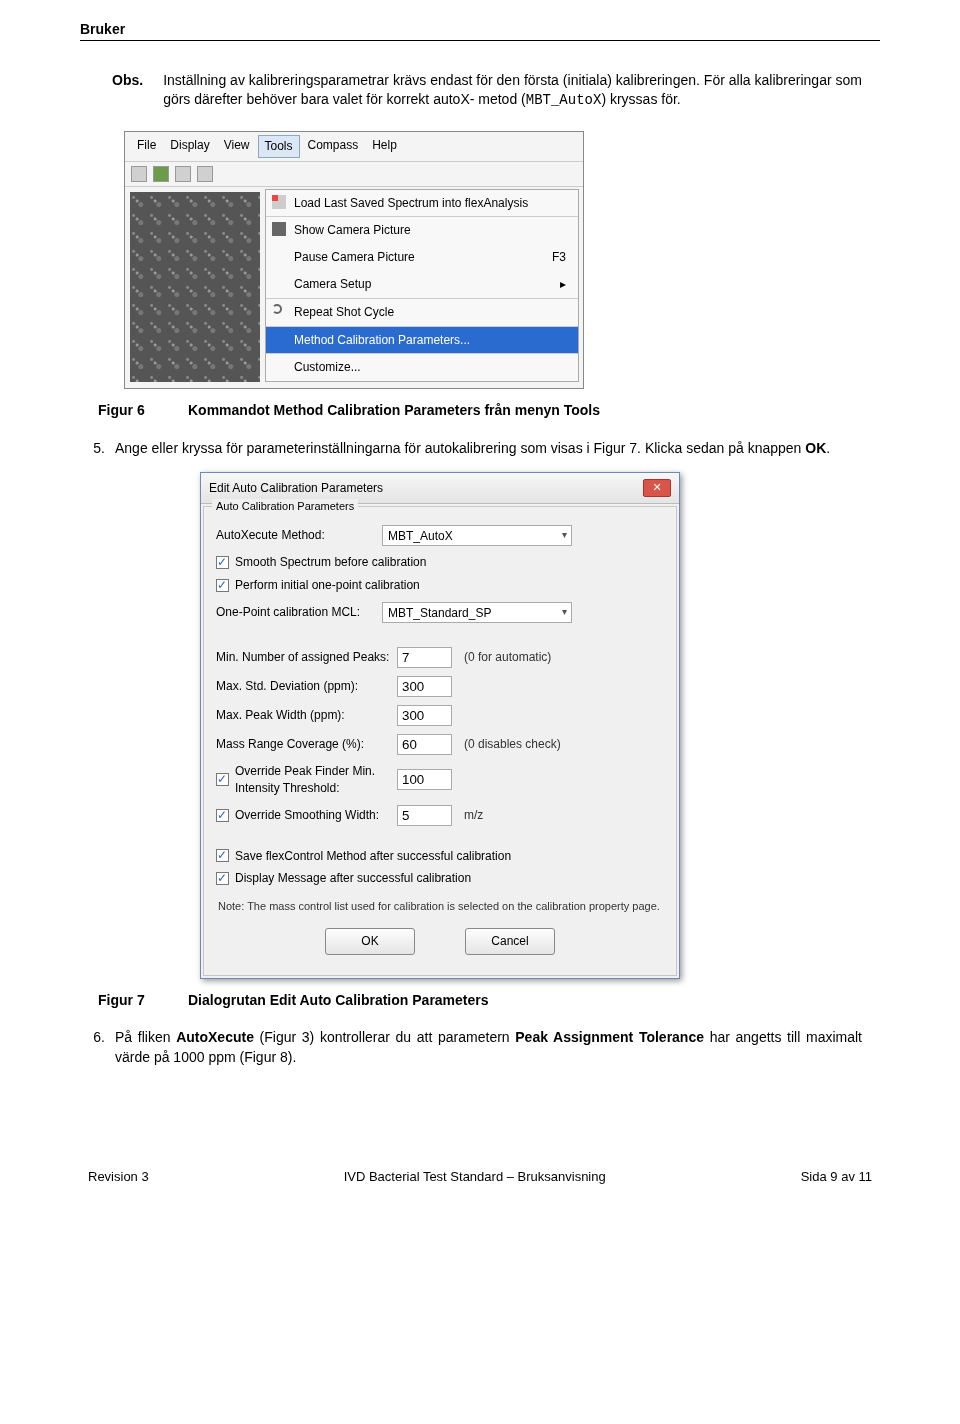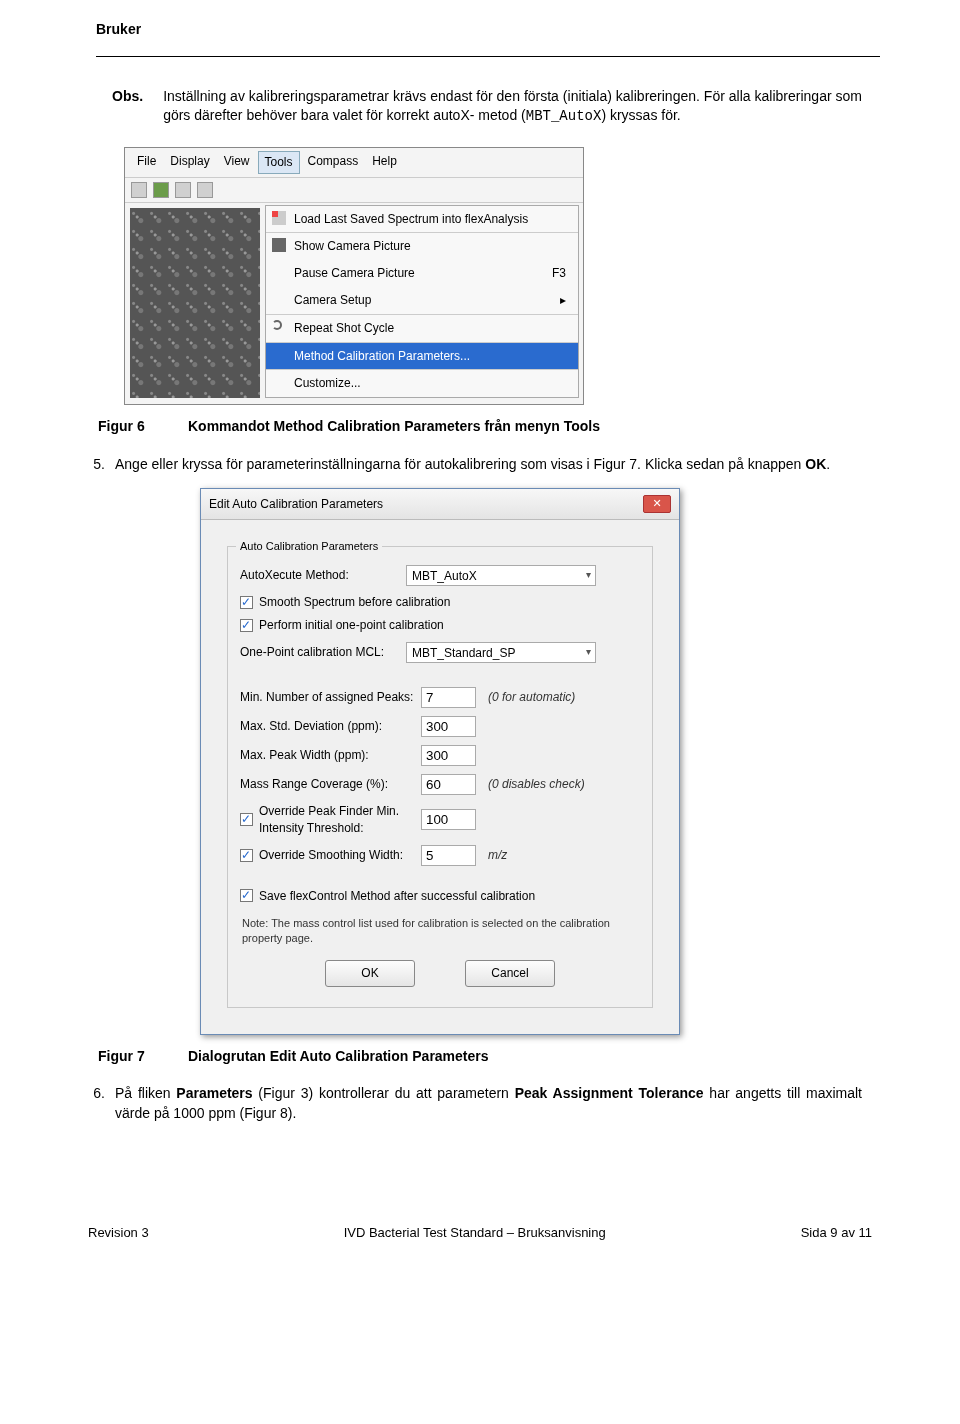--- a/index.html
+++ b/index.html
@@ -8,23 +8,22 @@
     background: #fff;
     color: #000;
     width: 960px;
     margin: 0 auto;
     padding: 20px 80px 40px 80px;
     font-size: 14px;
     line-height: 1.4;
   }
   .header {
     border-bottom: 1.5px solid #000;
-    padding-bottom: 16px;
+    padding-bottom: 0;
     margin-bottom: 30px;
-    margin-left: 16px;
   }
   .brand { font-weight: bold; font-size: 14px; }
   .obs-row { display: flex; margin: 20px 18px 20px 32px; gap: 20px; }
   .obs-label { font-weight: bold; flex-shrink: 0; }
   .obs-text { text-align: justify; }
   .mono { font-family: "Courier New", monospace; }
 
   
   .ss1 {
     width: 460px; border: 1px solid #888;
@@ -74,39 +73,39 @@
   .titlebar {
     background: linear-gradient(#f7f7f7,#e4e4e4);
     padding:6px 8px; display:flex; justify-content:space-between; align-items:center;
     border-bottom:1px solid #bbb;
   }
   .closebtn {
     width:28px; height:18px; background:#d9554a; border:1px solid #a33;
     color:#fff; text-align:center; line-height:15px; font-size:11px; border-radius:2px;
   }
   .grp {
-    margin:26px; padding:10px 12px 14px 12px; border:1px solid #c8c8c8; background:#f0f0f0;
+    margin:2px; padding:10px 12px 14px 12px; border:1px solid #c8c8c8; background:#f0f0f0;
     position:relative;
   }
   .grp-title { position:absolute; top:-8px; left:8px; background:#f0f0f0; padding:0 4px; font-size:11px;}
   .frow { display:flex; align-items:center; margin:8px 0; gap:6px;}
   .flbl { flex:0 0 160px; }
   .flbl2 { flex:0 0 175px; }
   .combo {
     flex:0 0 190px; background:#fff; border:1px solid #aaa; padding:2px 18px 2px 5px;
     position:relative; height:21px;
   }
   .combo::after { content:"▾"; position:absolute; right:4px; top:2px; color:#555; font-size:10px;}
   .txtin {
     width:55px; background:#fff; border:1px solid #aaa; padding:2px 4px; height:21px;
   }
   .chk { display:flex; align-items:center; gap:6px; margin:6px 0;}
   .chkbx { width:13px; height:13px; border:1px solid #777; background:#fff; position:relative;}
   .chkbx.on::after { content:"✓"; position:absolute; top:-3px; left:0; font-size:12px; color:#2a6bcf;}
-  .hint { color:#333; margin-left:6px;font-style:italic;}
+  .hint { color:#333; margin-left:6px;}
   .note { font-size:11px; color:#333; margin:12px 2px 14px 2px; line-height:1.35;}
   .btnrow { display:flex; justify-content:center; gap:50px; margin:4px 0 6px 0;}
   .dbtn {
     width:90px; padding:4px 0; text-align:center; background:linear-gradient(#fdfdfd,#e5e5e5);
     border:1px solid #888; border-radius:3px;
   }
 
   .footer {
     display:flex; justify-content:space-between;
     font-size:13px; margin-top:100px; padding:0 8px;
@@ -249,39 +248,43 @@
       <input class="txtin" value="5" style="">
       <span class="hint">m/z</span>
     </div>
 
     <div style="height:8px"></div>
 
     <div class="chk">
       <div class="chkbx on"></div>
       <span>Save flexControl Method after successful calibration</span>
     </div>
+    <div class="chk">
+      <div class="chkbx on"></div>
+      <span>Display Message after successful calibration</span>
+    </div>
 
     <div class="note">Note: The mass control list used for calibration is selected on the calibration property page.</div>
 
     <div class="btnrow">
       <div class="dbtn">OK</div>
       <div class="dbtn">Cancel</div>
     </div>
   </div>
 </div>
 
 <div class="fig-row">
   <div class="fig-label">Figur 7</div>
   <div class="fig-cap">Dialogrutan Edit Auto Calibration Parameters</div>
 </div>
 
 <div class="step-row">
   <div class="step-num">6.</div>
   <div class="step-text">
-    <span>På fliken </span><b>Parameters</b><span> (Figur 3) kontrollerar du att parametern </span><b>Peak Assignment Tolerance</b><span> har angetts till maximalt värde på 1000 ppm (Figur 8).</span>
+    <span>På fliken </span><b>AutoXecute</b><span> (Figur 3) kontrollerar du att parametern </span><b>Peak Assignment Tolerance</b><span> har angetts till maximalt värde på 1000 ppm (Figur 8).</span>
   </div>
 </div>
 
 <div class="footer">
   <span>Revision 3</span>
   <span>IVD Bacterial Test Standard – Bruksanvisning</span>
   <span>Sida 9 av 11</span>
 </div>
 
 </body></html>

